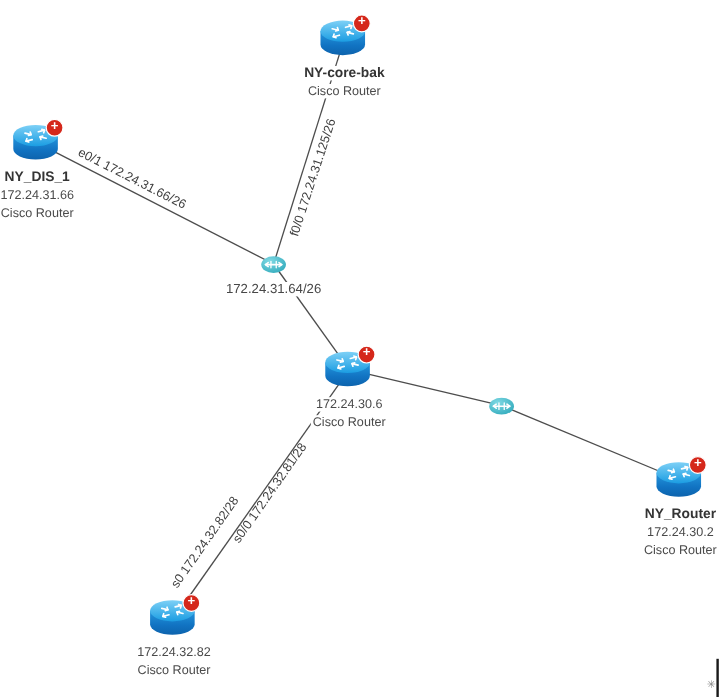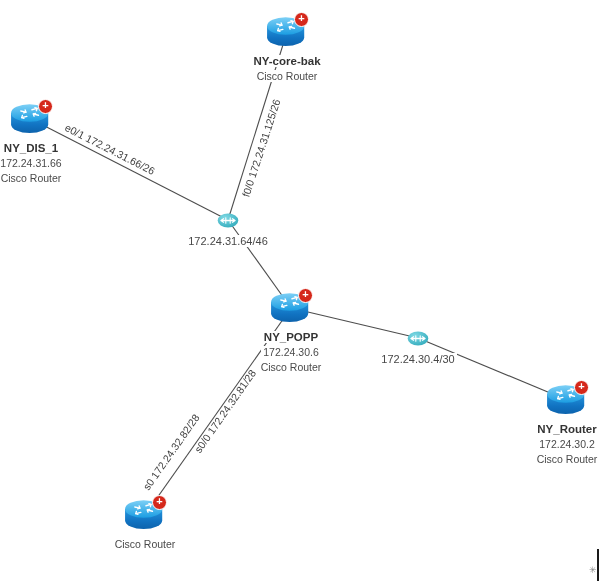--- a/index.html
+++ b/index.html
@@ -89,29 +89,26 @@
 
   <div class="edge-label" style="left:110px;top:149px;transform:translate(-50%,-50%) rotate(27deg);">e0/1 172.24.31.66/26</div>
   <div class="edge-label" style="left:261px;top:148px;transform:translate(-50%,-50%) rotate(-72deg);">f0/0 172.24.31.125/26</div>
   <div class="edge-label" style="left:171px;top:452px;transform:translate(-50%,-50%) rotate(-55deg);">s0 172.24.32.82/28</div>
   <div class="edge-label" style="left:225px;top:411px;transform:translate(-50%,-50%) rotate(-55deg);">s0/0 172.24.32.81/28</div>
 
   <svg class="netnode" style="left:217px;top:213px;" viewBox="0 0 22 15">
       <use href="#lan-sym"></use>
     </svg>
   <div class="netlabel" style="left:158px;top:231px;">
-    <span class="pill">172.24.31.64/46</span>
+    <span class="pill">172.24.31.64/26</span>
   </div>
 
   <svg class="netnode" style="left:407px;top:331px;" viewBox="0 0 22 15">
       <use href="#lan-sym"></use>
     </svg>
-  <div class="netlabel" style="left:348px;top:349px;">
-    <span class="pill">172.24.30.4/30</span>
-  </div>
 
   <div class="node" style="left:227px;top:13px;">
     <svg class="ricon" viewBox="0 0 50 42">
         <use href="#router-sym"></use>
       </svg>
     <span class="badge" style="left:67px;top:-1px;">+</span>
     <div class="lrow"><span class="pill name">NY-core-bak</span></div>
     <div class="lrow"><span class="pill sub">Cisco Router</span></div>
   </div>
 
@@ -123,40 +120,40 @@
     <div class="lrow"><span class="pill name">NY_DIS_1</span></div>
     <div class="lrow"><span class="pill sub">172.24.31.66</span></div>
     <div class="lrow"><span class="pill sub">Cisco Router</span></div>
   </div>
 
   <div class="node" style="left:231px;top:289px;">
     <svg class="ricon" viewBox="0 0 50 42">
         <use href="#router-sym"></use>
       </svg>
     <span class="badge" style="left:67px;top:-1px;">+</span>
-    <div class="lrow"><span class="pill name">NY_POPP</span></div>
     <div class="lrow"><span class="pill sub">172.24.30.6</span></div>
     <div class="lrow"><span class="pill sub">Cisco Router</span></div>
   </div>
 
   <div class="node" style="left:507px;top:381px;">
     <svg class="ricon" viewBox="0 0 50 42">
         <use href="#router-sym"></use>
       </svg>
     <span class="badge" style="left:67px;top:-1px;">+</span>
     <div class="lrow"><span class="pill name">NY_Router</span></div>
     <div class="lrow"><span class="pill sub">172.24.30.2</span></div>
     <div class="lrow"><span class="pill sub">Cisco Router</span></div>
   </div>
 
   <div class="node" style="left:85px;top:496px;">
     <svg class="ricon" viewBox="0 0 50 42">
         <use href="#router-sym"></use>
       </svg>
     <span class="badge" style="left:67px;top:-1px;">+</span>
+    <div class="lrow"><span class="pill sub">172.24.32.82</span></div>
     <div class="lrow"><span class="pill sub">Cisco Router</span></div>
   </div>
 
   <div class="cursor-mark" style="left:589px;top:549px;">
     <span class="bar"></span>
     <span class="star">✳</span>
   </div>
 
 </div>
 

